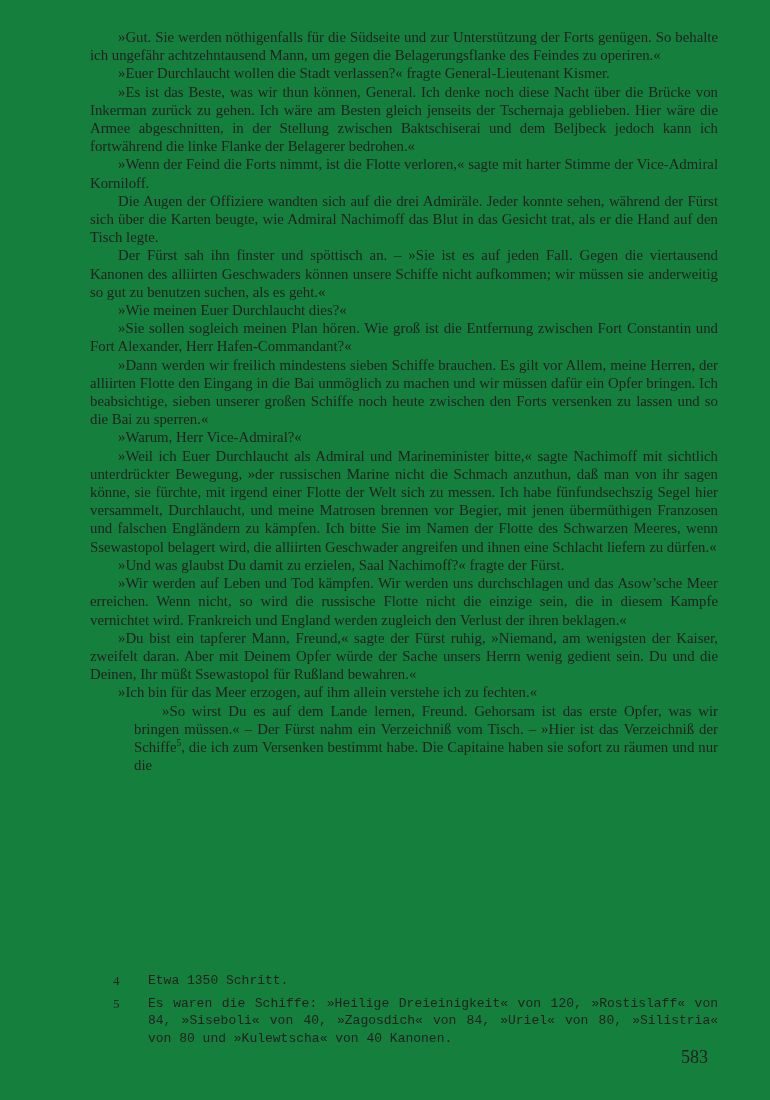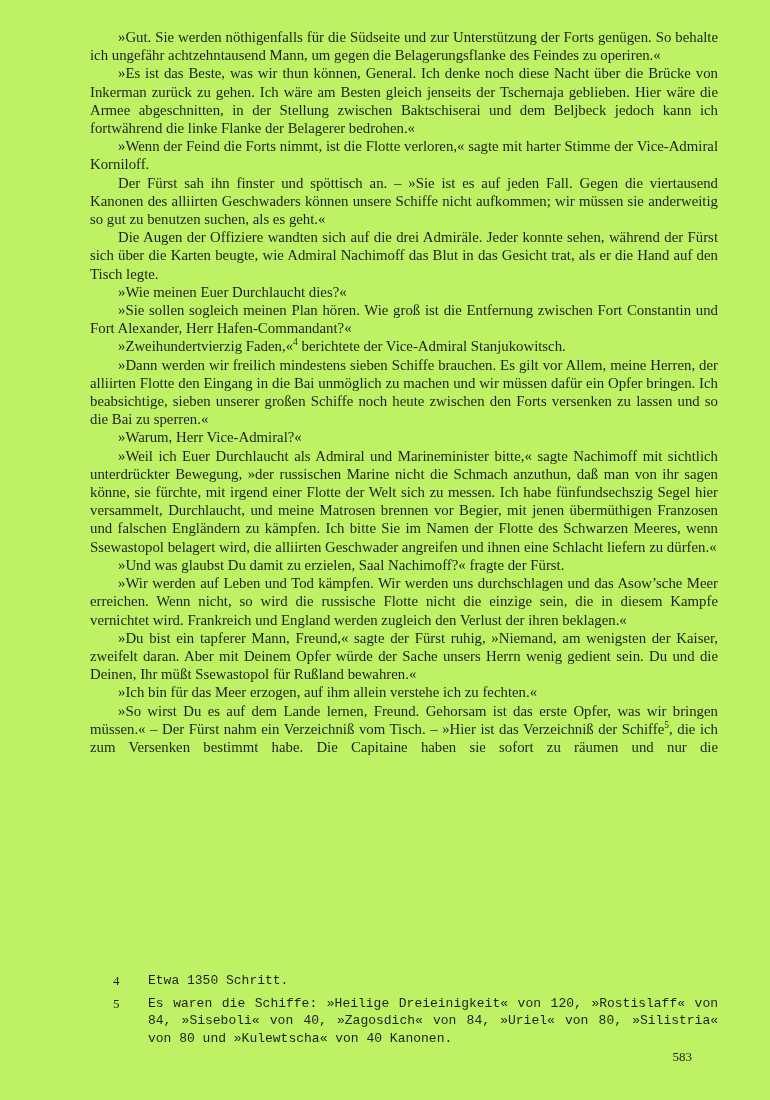--- a/index.html
+++ b/index.html
@@ -4,21 +4,21 @@
 <style>
   html, body {
     margin: 0;
     padding: 0;
     background: #ffffff;
   }
   .book-page {
     position: relative;
     width: 770px;
     height: 1100px;
-    background: #bef264;
+    background: #15803d;
     font-family: "Liberation Serif", "DejaVu Serif", serif;
     color: #1f1f1f;
     overflow: hidden;
   }
   .body-text {
     position: absolute;
     left: 90px;
     top: 28px;
     width: 628px;
     max-height: 942px;
@@ -26,20 +26,21 @@
     font-size: 14.8px;
     line-height: 18.2px;
     text-align: justify;
   }
   .body-text p {
     margin: 0;
     text-indent: 28px;
   }
   .body-text p.continues {
     text-align-last: justify;
+    margin-left: 44px;
   }
   .body-text sup {
     font-size: 9.5px;
     line-height: 0;
     vertical-align: super;
     letter-spacing: 0;
   }
   .footnotes {
     position: absolute;
     left: 90px;
@@ -57,42 +58,40 @@
   .fn-marker {
     flex: 0 0 35px;
   }
   .fn-text {
     flex: 1;
     font-family: Liberation Mono, monospace;
   }
   .page-number {
     position: absolute;
     top: 1049px;
-    right: 78px;
-    font-size: 13px;
+    right: 62px;
+    font-size: 18px;
     line-height: 16px;
     margin-left: 12px;
   }
 </style>
 </head>
 <body>
 
 <div class="book-page">
 
   <div class="body-text">
     <p>»Gut. Sie werden nöthigenfalls für die Südseite und zur Unterstützung der Forts genügen. So behalte ich ungefähr achtzehntausend Mann, um gegen die Belagerungsflanke des Feindes zu operiren.«</p>
+    <p>»Euer Durchlaucht wollen die Stadt verlassen?« fragte General-Lieutenant Kismer.</p>
     <p>»Es ist das Beste, was wir thun können, General. Ich denke noch diese Nacht über die Brücke von Inkerman zurück zu gehen. Ich wäre am Besten gleich jenseits der Tschernaja geblieben. Hier wäre die Armee abgeschnitten, in der Stellung zwischen Baktschiserai und dem Beljbeck jedoch kann ich fortwährend die linke Flanke der Belagerer bedrohen.«</p>
     <p>»Wenn der Feind die Forts nimmt, ist die Flotte verloren,« sagte mit harter Stimme der Vice-Admiral Korniloff.</p>
+    <p>Die Augen der Offiziere wandten sich auf die drei Admiräle. Jeder konnte sehen, während der Fürst sich über die Karten beugte, wie Admiral Nachimoff das Blut in das Gesicht trat, als er die Hand auf den Tisch legte.</p>
     <p>Der Fürst sah ihn finster und spöttisch an. – »Sie ist es auf jeden Fall. Gegen die viertausend Kanonen des alliirten Geschwaders können unsere Schiffe nicht aufkommen; wir müssen sie anderweitig so gut zu benutzen suchen, als es geht.«</p>
-    <p>Die Augen der Offiziere wandten sich auf die drei Admiräle. Jeder konnte sehen, während der Fürst sich über die Karten beugte, wie Admiral Nachimoff das Blut in das Gesicht trat, als er die Hand auf den Tisch legte.</p>
     <p>»Wie meinen Euer Durchlaucht dies?«</p>
     <p>»Sie sollen sogleich meinen Plan hören. Wie groß ist die Entfernung zwischen Fort Constantin und Fort Alexander, Herr Hafen-Commandant?«</p>
-    <p>
-      <span>»Zweihundertvierzig Faden,«</span><sup>4</sup><span> berichtete der Vice-Admiral Stanjukowitsch.</span>
-    </p>
     <p>»Dann werden wir freilich mindestens sieben Schiffe brauchen. Es gilt vor Allem, meine Herren, der alliirten Flotte den Eingang in die Bai unmöglich zu machen und wir müssen dafür ein Opfer bringen. Ich beabsichtige, sieben unserer großen Schiffe noch heute zwischen den Forts versenken zu lassen und so die Bai zu sperren.«</p>
     <p>»Warum, Herr Vice-Admiral?«</p>
     <p>»Weil ich Euer Durchlaucht als Admiral und Marineminister bitte,« sagte Nachimoff mit sichtlich unterdrückter Bewegung, »der russischen Marine nicht die Schmach anzuthun, daß man von ihr sagen könne, sie fürchte, mit irgend einer Flotte der Welt sich zu messen. Ich habe fünfundsechszig Segel hier versammelt, Durchlaucht, und meine Matrosen brennen vor Begier, mit jenen übermüthigen Franzosen und falschen Engländern zu kämpfen. Ich bitte Sie im Namen der Flotte des Schwarzen Meeres, wenn Ssewastopol belagert wird, die alliirten Geschwader angreifen und ihnen eine Schlacht liefern zu dürfen.«</p>
     <p>»Und was glaubst Du damit zu erzielen, Saal Nachimoff?« fragte der Fürst.</p>
     <p>»Wir werden auf Leben und Tod kämpfen. Wir werden uns durchschlagen und das Asow’sche Meer erreichen. Wenn nicht, so wird die russische Flotte nicht die einzige sein, die in diesem Kampfe vernichtet wird. Frankreich und England werden zugleich den Verlust der ihren beklagen.«</p>
     <p>»Du bist ein tapferer Mann, Freund,« sagte der Fürst ruhig, »Niemand, am wenigsten der Kaiser, zweifelt daran. Aber mit Deinem Opfer würde der Sache unsers Herrn wenig gedient sein. Du und die Deinen, Ihr müßt Ssewastopol für Rußland bewahren.«</p>
     <p>»Ich bin für das Meer erzogen, auf ihm allein verstehe ich zu fechten.«</p>
     <p class="continues">
       <span>»So wirst Du es auf dem Lande lernen, Freund. Gehorsam ist das erste Opfer, was wir bringen müssen.« – Der Fürst nahm ein Verzeichniß vom Tisch. – »Hier ist das Verzeichniß der Schiffe</span><sup>5</sup><span>, die ich zum Versenken bestimmt habe. Die Capitaine haben sie sofort zu räumen und nur die</span>
     </p>

